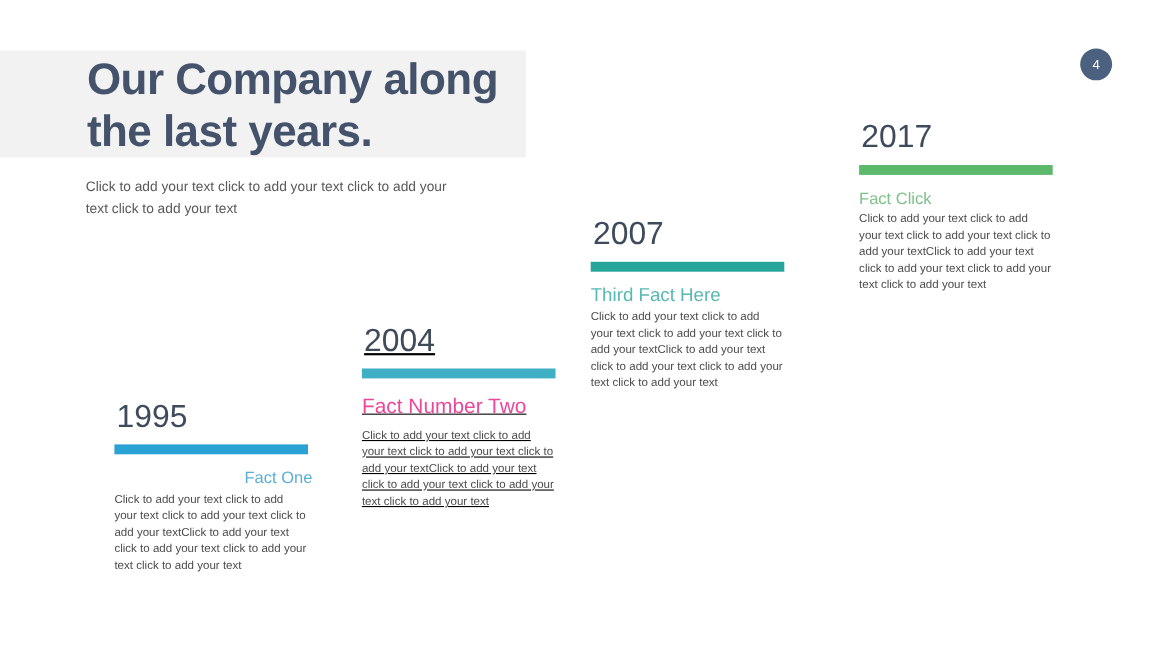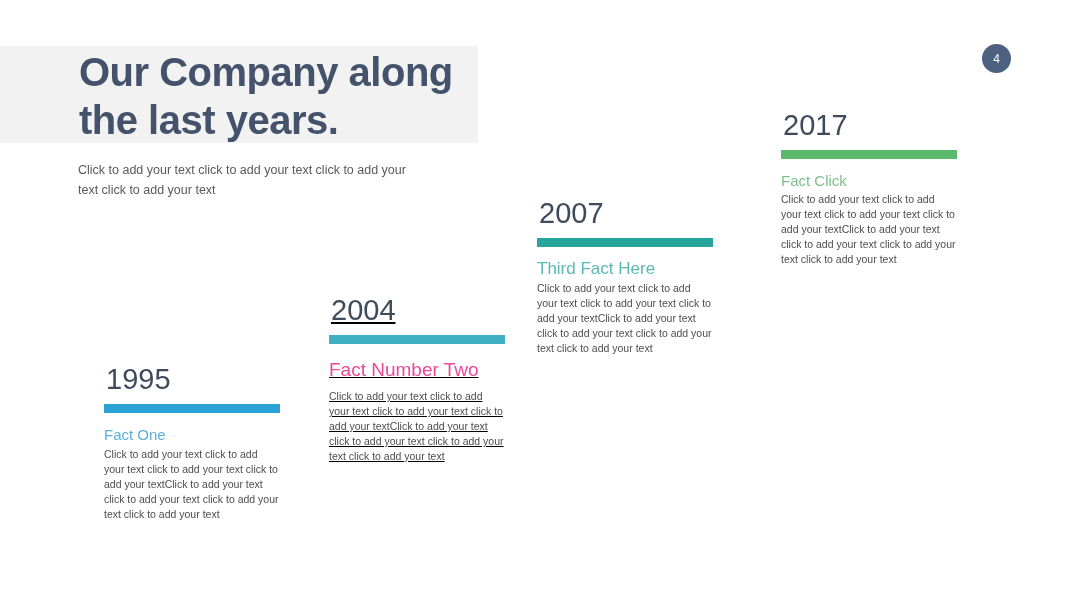--- a/index.html
+++ b/index.html
@@ -118,21 +118,21 @@
   <div class="title-text" style="color: rgb(68, 83, 107);">Our Company along
 the last years.</div>
 
   <div class="subtitle-text">Click to add your text click to add your text click to add your text  click to add your text</div>
 
   <div class="page-badge" style="background: rgb(75, 97, 127);">4</div>
 
   <div class="milestone" id="ms-0">
     <div class="year">1995</div>
     <div class="bar" style="background: rgb(42, 163, 212);"></div>
-    <div class="fact-title" style="color: rgb(91, 175, 215);">Fact One</div>
+    <div class="fact-title" style="color: rgb(91, 175, 215); text-align: right;">Fact One</div>
     <div class="body">Click to add your text click to add your text click to add your text click to add your textClick to add your text click to add your text click to add your text  click to add your text</div>
   </div>
 
   <div class="milestone" id="ms-1">
     <div class="year">2004</div>
     <div class="bar" style="background: rgb(63, 176, 196);"></div>
     <div class="fact-title" style="color: #ec4899;">Fact Number  Two</div>
     <div class="body">Click to add your text click to add your text click to add your text click to add your textClick to add your text click to add your text click to add your text  click to add your text</div>
   </div>
 

